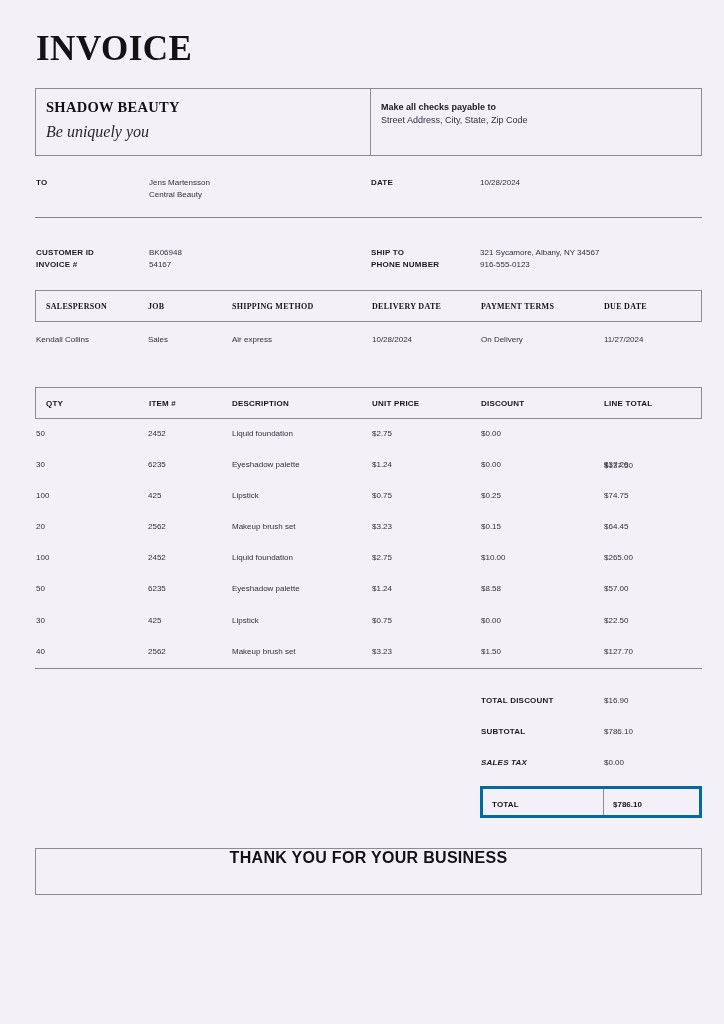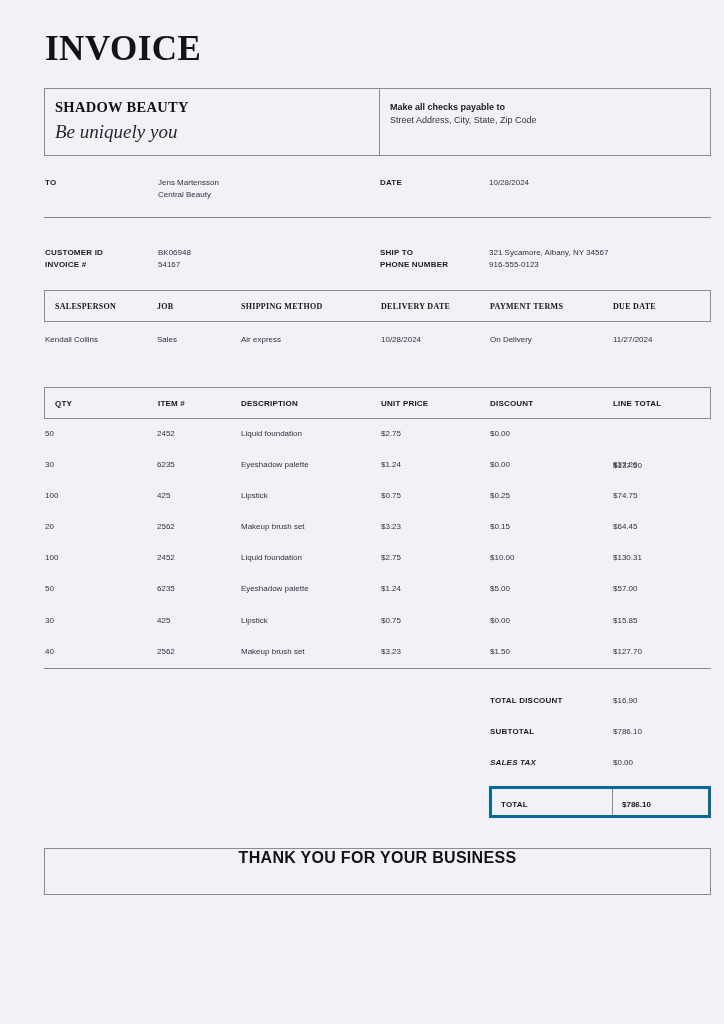--- a/index.html
+++ b/index.html
@@ -10,21 +10,21 @@
     width: 724px;
     height: 1024px;
     background: #f3f0f8;
     font-family: "Liberation Sans", sans-serif;
     color: #231f20;
     overflow: hidden;
     position: relative;
   }
   .page {
     position: absolute;
-    left: 16px; top: 0;
+    left: 7px; top: 0;
     width: 661px;
     height: 1024px;
     padding-left: 6px;
   }
 
   
   .invoice-title {
     position: absolute;
     left: 29px;
     top: 28px;
@@ -64,21 +64,21 @@
     font-family: "Liberation Serif", serif;
     font-weight: bold;
     font-size: 14.5px;
     letter-spacing: 0.3px;
     color: #141216;
     line-height: 18px;
   }
   .brand-tagline {
     font-family: "Liberation Serif", serif;
     font-style: italic;
-    font-size: 19px;
+    font-size: 16px;
     color: #2a2630;
     line-height: 18px;
     margin-top: 7px;
   }
   .hdr-right {
     position: absolute;
     left: 345px;
     top: 12px;
     width: 310px;
   }
@@ -320,39 +320,39 @@
       <div class="cell li-body-cell" style="left:474px; top:522px;">$0.15</div>
       <div class="cell li-body-cell" style="left:597px; top:522px;">$64.45</div>
     </div>
 
     <div>
       <div class="cell li-body-cell" style="left:29px;  top:553px;">100</div>
       <div class="cell li-body-cell" style="left:141px; top:553px;">2452</div>
       <div class="cell li-body-cell" style="left:225px; top:553px;">Liquid foundation</div>
       <div class="cell li-body-cell" style="left:365px; top:553px;">$2.75</div>
       <div class="cell li-body-cell" style="left:474px; top:553px;">$10.00</div>
-      <div class="cell li-body-cell" style="left:597px; top:553px;">$130.31</div>
+      <div class="cell li-body-cell" style="left:597px; top:553px;">$265.00</div>
     </div>
 
     <div>
       <div class="cell li-body-cell" style="left:29px;  top:584px;">50</div>
       <div class="cell li-body-cell" style="left:141px; top:584px;">6235</div>
       <div class="cell li-body-cell" style="left:225px; top:584px;">Eyeshadow palette</div>
       <div class="cell li-body-cell" style="left:365px; top:584px;">$1.24</div>
-      <div class="cell li-body-cell" style="left:474px; top:584px;">$5.00</div>
+      <div class="cell li-body-cell" style="left:474px; top:584px;">$8.58</div>
       <div class="cell li-body-cell" style="left:597px; top:584px;">$57.00</div>
     </div>
 
     <div>
       <div class="cell li-body-cell" style="left:29px;  top:616px;">30</div>
       <div class="cell li-body-cell" style="left:141px; top:616px;">425</div>
       <div class="cell li-body-cell" style="left:225px; top:616px;">Lipstick</div>
       <div class="cell li-body-cell" style="left:365px; top:616px;">$0.75</div>
       <div class="cell li-body-cell" style="left:474px; top:616px;">$0.00</div>
-      <div class="cell li-body-cell" style="left:597px; top:616px;">$15.85</div>
+      <div class="cell li-body-cell" style="left:597px; top:616px;">$22.50</div>
     </div>
 
     <div>
       <div class="cell li-body-cell" style="left:29px;  top:647px;">40</div>
       <div class="cell li-body-cell" style="left:141px; top:647px;">2562</div>
       <div class="cell li-body-cell" style="left:225px; top:647px;">Makeup brush set</div>
       <div class="cell li-body-cell" style="left:365px; top:647px;">$3.23</div>
       <div class="cell li-body-cell" style="left:474px; top:647px;">$1.50</div>
       <div class="cell li-body-cell" style="left:597px; top:647px;">$127.70</div>
     </div>

